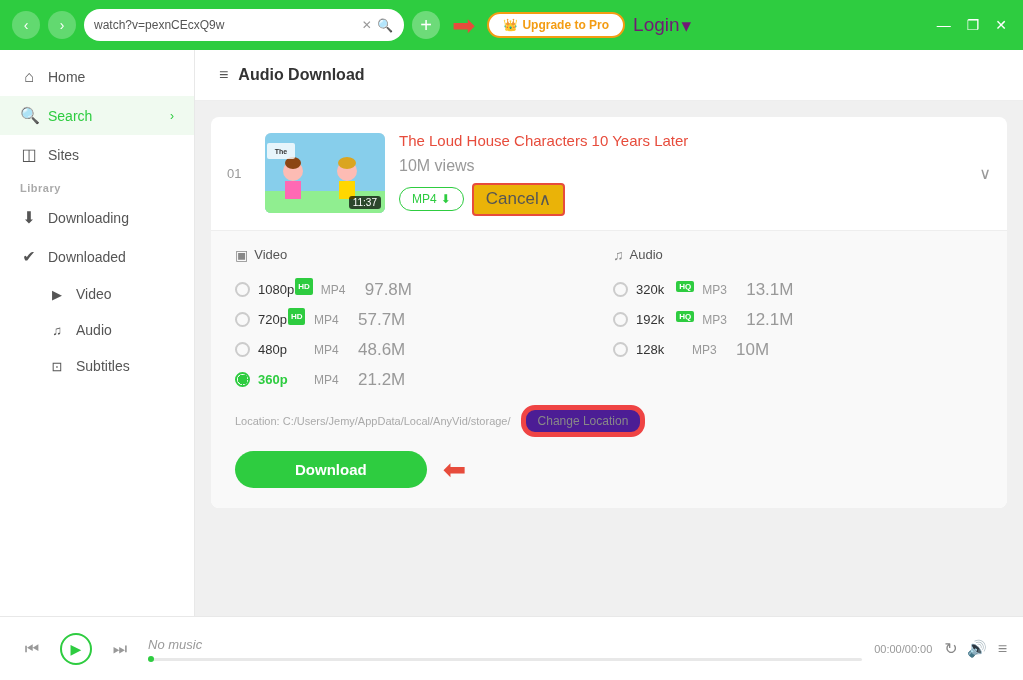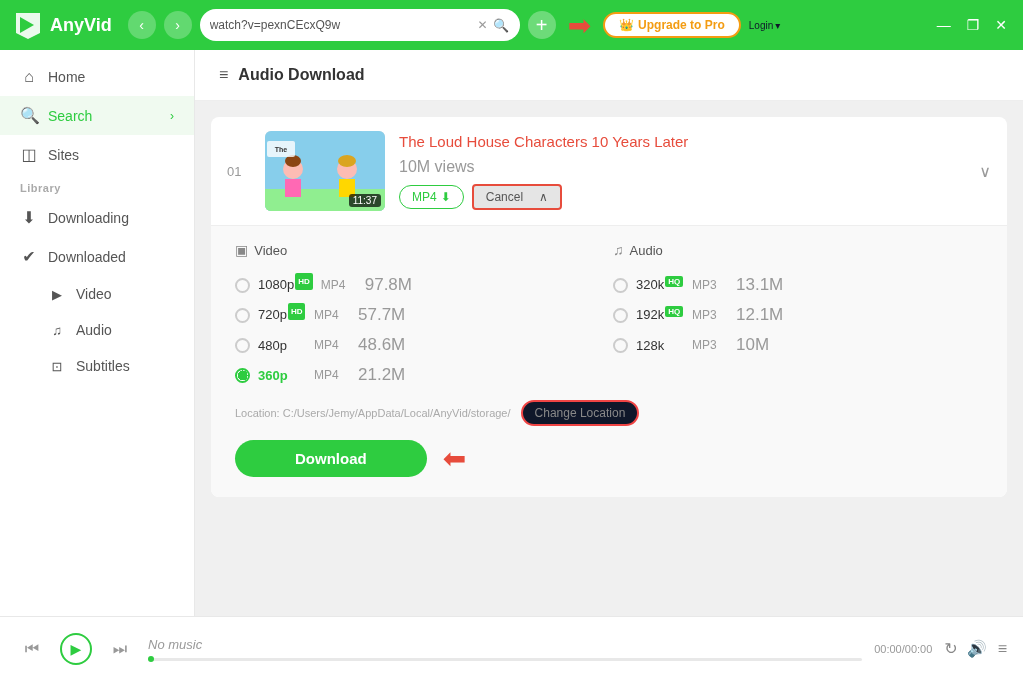--- a/index.html
+++ b/index.html
@@ -11,21 +11,21 @@
     .logo-icon { width: 32px; height: 32px; }
     .logo-text { color: white; font-size: 18px; font-weight: 700; }
     .nav-btn { background: rgba(255,255,255,0.25); border: none; border-radius: 50%; width: 28px; height: 28px; cursor: pointer; display: flex; align-items: center; justify-content: center; color: white; font-size: 14px; }
     .url-bar { background: white; border-radius: 20px; flex: 1; height: 32px; display: flex; align-items: center; padding: 0 10px; gap: 6px; font-size: 13px; color: #333; max-width: 320px; }
     .url-text { flex: 1; overflow: hidden; text-overflow: ellipsis; white-space: nowrap; font-size: 12px; color: #555; }
     .url-close { color: #999; cursor: pointer; font-size: 12px; }
     .url-search { color: #999; font-size: 13px; }
     .add-btn { background: rgba(255,255,255,0.3); border: none; border-radius: 50%; width: 28px; height: 28px; cursor: pointer; color: white; font-size: 20px; display: flex; align-items: center; justify-content: center; }
     .upgrade-btn { background: white; border: 2px solid #f39c12; border-radius: 20px; padding: 4px 14px; font-size: 12px; font-weight: 600; color: #f39c12; cursor: pointer; display: flex; align-items: center; gap: 4px; white-space: nowrap; }
     .crown-icon { color: #f39c12; font-size: 12px; }
-    .login-btn { background: none; border: none; color: #0f172a; font-size: 10px; cursor: pointer; display: flex; align-items: center; gap: 2px; }
+    .login-btn { background: none; border: none; color: #701a75; font-size: 19px; cursor: pointer; display: flex; align-items: center; gap: 2px; }
     .window-controls { display: flex; gap: 8px; margin-left: auto; }
     .win-btn { background: none; border: none; color: white; cursor: pointer; font-size: 14px; padding: 2px 4px; }
 
     
     .main-layout { display: flex; flex: 1; overflow: hidden; }
 
     
     .sidebar { width: 195px; background: white; border-right: 1px solid #e8e8e8; display: flex; flex-direction: column; flex-shrink: 0; padding: 8px 0; }
     .sidebar-item { display: flex; align-items: center; gap: 10px; padding: 10px 20px; cursor: pointer; font-size: 14px; color: #555; }
     .sidebar-item.active { color: #2ecc40; background: #f0faf0; }
@@ -50,42 +50,42 @@
     .video-card { background: white; border-radius: 8px; overflow: hidden; }
     .video-header { display: flex; align-items: center; padding: 14px 16px; gap: 14px; }
     .video-num { font-size: 13px; color: #999; width: 24px; flex-shrink: 0; }
     .video-thumb { width: 120px; height: 80px; border-radius: 6px; overflow: hidden; background: #ddd; flex-shrink: 0; position: relative; cursor: pointer; }
     .thumb-duration { position: absolute; bottom: 4px; right: 4px; background: rgba(0,0,0,0.7); color: white; font-size: 10px; padding: 1px 4px; border-radius: 3px; }
     .video-info { flex: 1; }
     .video-title { font-size: 15px; color: #e74c3c; font-weight: 500; margin-bottom: 6px; line-height: 1.3; }
     .video-views { font-size: 16px; color: #999; margin-bottom: 8px; }
     .video-actions { display: flex; gap: 8px; align-items: center; }
     .mp4-btn { border: 1px solid #2ecc40; border-radius: 16px; padding: 4px 12px; font-size: 12px; color: #2ecc40; cursor: pointer; display: flex; align-items: center; gap: 4px; background: white; }
-    .cancel-btn { border: 2px solid #e74c3c; border-radius: 4px; padding: 4px 12px; font-size: 12px; color: #555; cursor: pointer; background: #e5e5e5; display: flex; align-items: center; gap: 16px; }
+    .cancel-btn { border: 2px solid #e74c3c; border-radius: 4px; padding: 4px 12px; font-size: 17px; color: #555; cursor: pointer; background: #eab308; display: flex; align-items: center; gap: 0; }
     .collapse-icon { color: #999; margin-left: auto; font-size: 16px; cursor: pointer; }
 
     
     .format-panel { background: #f9f9f9; padding: 16px 20px; border-top: 1px solid #eee; }
     .format-columns { display: flex; gap: 0; }
     .format-col { flex: 1; }
     .format-col-header { display: flex; align-items: center; gap: 6px; font-size: 13px; color: #555; font-weight: 500; margin-bottom: 12px; padding-left: 4px; }
     .format-col-header .col-icon { font-size: 14px; color: #888; }
     .format-row { display: flex; align-items: center; gap: 8px; padding: 5px 4px; font-size: 13px; color: #333; }
     .radio-btn { width: 15px; height: 15px; border-radius: 50%; border: 2px solid #ccc; flex-shrink: 0; cursor: pointer; }
     .radio-btn.selected { border-color: #2ecc40; background: radial-gradient(circle, #2ecc40 5px, white 5px); }
     .quality-label { min-width: 48px; color: #333; }
     .hd-badge { background: #2ecc40; color: white; font-size: 8px; font-weight: 700; padding: 4px 3px; border-radius: 2px; vertical-align: super; margin-left: 1px; }
-    .hq-badge { background: #2ecc40; color: white; font-size: 8px; font-weight: 700; padding: 1px 3px; border-radius: 2px; vertical-align: super; margin-left: 1px; }
+    .hq-badge { background: #2ecc40; color: white; font-size: 8px; font-weight: 700; padding: 1px 3px; border-radius: 2px; vertical-align: super; margin-left: 12px; }
     .format-type { color: #999; min-width: 36px; font-size: 12px; }
     .format-size { color: #999; font-size: 17px; min-width: 42px; }
 
     
     .location-bar { display: flex; align-items: center; gap: 10px; padding: 10px 4px 14px; }
     .location-text { font-size: 11px; color: #aaa; }
-    .change-location-btn { border: 2px solid #ef4444; border-radius: 14px; padding: 4px 12px; font-size: 12px; color: #888; cursor: pointer; background: #0f172a; }
+    .change-location-btn { border: 5px solid #ef4444; border-radius: 14px; padding: 4px 12px; font-size: 12px; color: #888; cursor: pointer; background: #4c1d95; }
 
     
     .download-section { display: flex; align-items: center; gap: 16px; padding: 0 4px 4px; }
     .download-btn { background: #2ecc40; border: none; border-radius: 24px; padding: 10px 60px; font-size: 15px; color: white; font-weight: 600; cursor: pointer; }
 
     
     .bottom-player { height: 64px; background: white; border-top: 1px solid #e8e8e8; display: flex; align-items: center; padding: 0 16px; gap: 12px; flex-shrink: 0; }
     .player-ctrl { background: none; border: none; cursor: pointer; color: #999; font-size: 16px; width: 32px; height: 32px; display: flex; align-items: center; justify-content: center; }
     .player-play { border: 2px solid #2ecc40; border-radius: 50%; color: #2ecc40; font-size: 14px; }
     .player-info { flex: 1; display: flex; flex-direction: column; gap: 6px; font-style: italic; }
@@ -97,27 +97,20 @@
     .player-right { display: flex; align-items: center; gap: 10px; }
     .player-right-btn { background: none; border: none; cursor: pointer; color: #888; font-size: 16px; }
 
     
     .cartoon-thumb { width: 100%; height: 100%; background: linear-gradient(to bottom, #87CEEB 0%, #87CEEB 60%, #90EE90 60%, #90EE90 100%); position: relative; display: flex; align-items: flex-end; justify-content: space-around; overflow: hidden; }
   </style>
 </head>
 <body>
 
 <div class="title-bar">
-  <div class="logo-area">
-    <svg class="logo-icon" viewBox="0 0 32 32">
-      <polygon points="4,4 28,4 28,24 16,30 4,24" fill="white" opacity="0.9"></polygon>
-      <polygon points="8,8 22,16 8,24" fill="#2ecc40"></polygon>
-    </svg>
-    <span class="logo-text">AnyVid</span>
-  </div>
   <button class="nav-btn">‹</button>
   <button class="nav-btn">›</button>
   <div class="url-bar">
     <span class="url-text">watch?v=pexnCEcxQ9w</span>
     <span class="url-close">✕</span>
     <span class="url-search">🔍</span>
   </div>
   <button class="add-btn">+</button>
 
   <span style="color:#e74c3c; font-size:28px; margin:0 4px;">➡</span>

